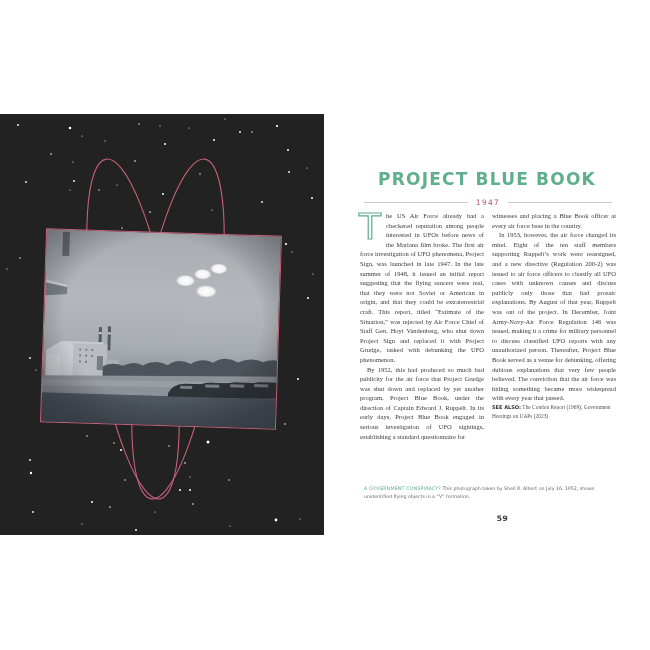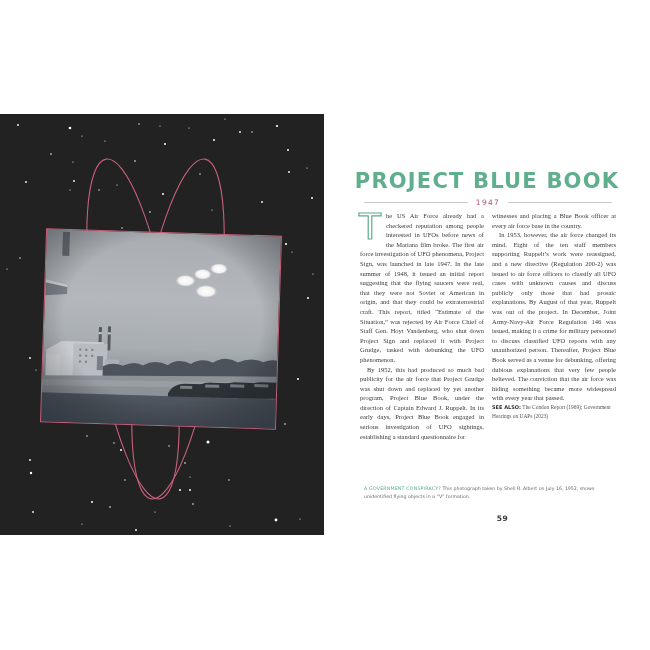--- a/index.html
+++ b/index.html
@@ -22,21 +22,21 @@
       overflow: hidden;
       background: linear-gradient(180deg, #a9adb2 0%, #b4b8bc 35%, #a8adb2 60%, #8e949a 75%, #5e6670 88%, #4a525c 100%);
     }
     .photo-svg { position: absolute; left: 0; top: 0; width: 236px; height: 194px; }
 
     
     .right-page { position: absolute; left: 324px; top: 114px; width: 326px; height: 421px; background: #ffffff; }
 
     .title {
       position: absolute; left: 0; top: 55px; width: 326px; text-align: center;
-      font-family: "DejaVu Sans", sans-serif; font-weight: bold; font-size: 21px;
+      font-family: "DejaVu Sans", sans-serif; font-weight: bold; font-size: 17px;
       letter-spacing: 1.2px; color: #5fae8c;
     }
     .year-row {
       position: absolute; left: 40px; top: 82px; width: 248px; height: 12px;
       display: flex; align-items: center; gap: 8px;
     }
     .rule { flex: 1; height: 1px; background: #c9c9c9; }
     .year {
       font-family: "DejaVu Sans", sans-serif; font-size: 7.5px; letter-spacing: 1.3px; color: #b6506a;
     }

